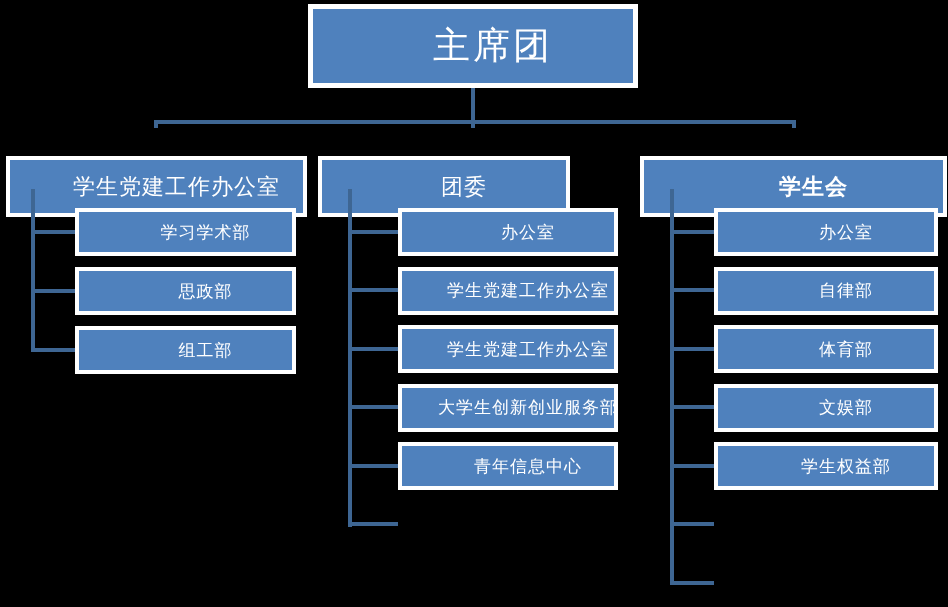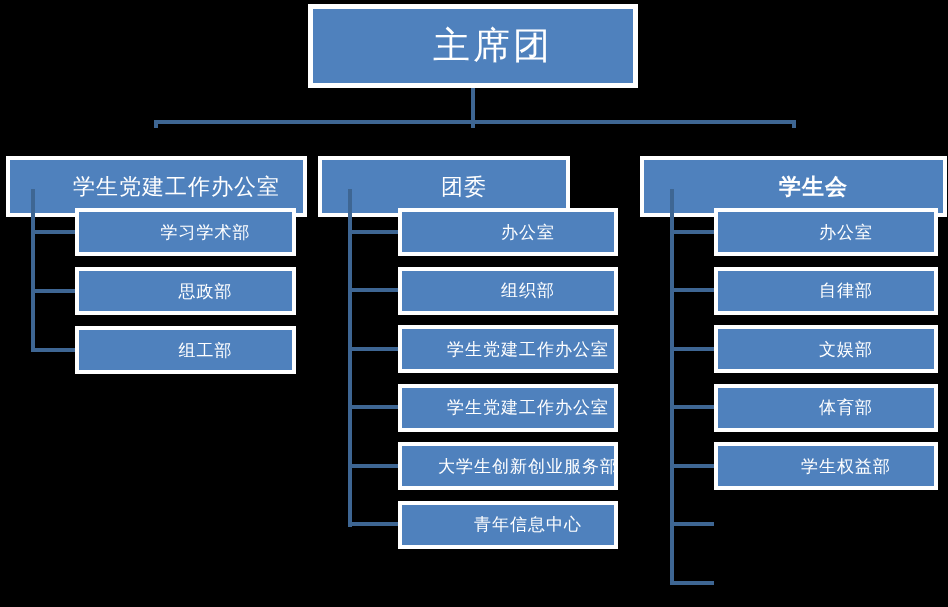--- a/index.html
+++ b/index.html
@@ -83,28 +83,27 @@
   <div class="line" style="left:670px;top:581px;width:44px;height:4px;"></div>
 
   <div class="col" style="left:75px;top:208px;width:221px;gap:11px;">
     <div class="node child">学习学术部</div>
     <div class="node child">思政部</div>
     <div class="node child">组工部</div>
   </div>
 
   <div class="col" style="left:398px;top:208px;width:220px;gap:10.5px;">
     <div class="node child">办公室</div>
-    <div class="node child">组织部</div>
     <div class="node child">学生党建工作办公室</div>
     <div class="node child">学生党建工作办公室</div>
     <div class="node child">大学生创新创业服务部</div>
     <div class="node child">青年信息中心</div>
   </div>
 
   <div class="col" style="left:714px;top:208px;width:224px;gap:10.5px;">
     <div class="node child">办公室</div>
     <div class="node child">自律部</div>
+    <div class="node child">体育部</div>
     <div class="node child">文娱部</div>
-    <div class="node child">体育部</div>
     <div class="node child">学生权益部</div>
   </div>
 
 </div>
 
 </body></html>

